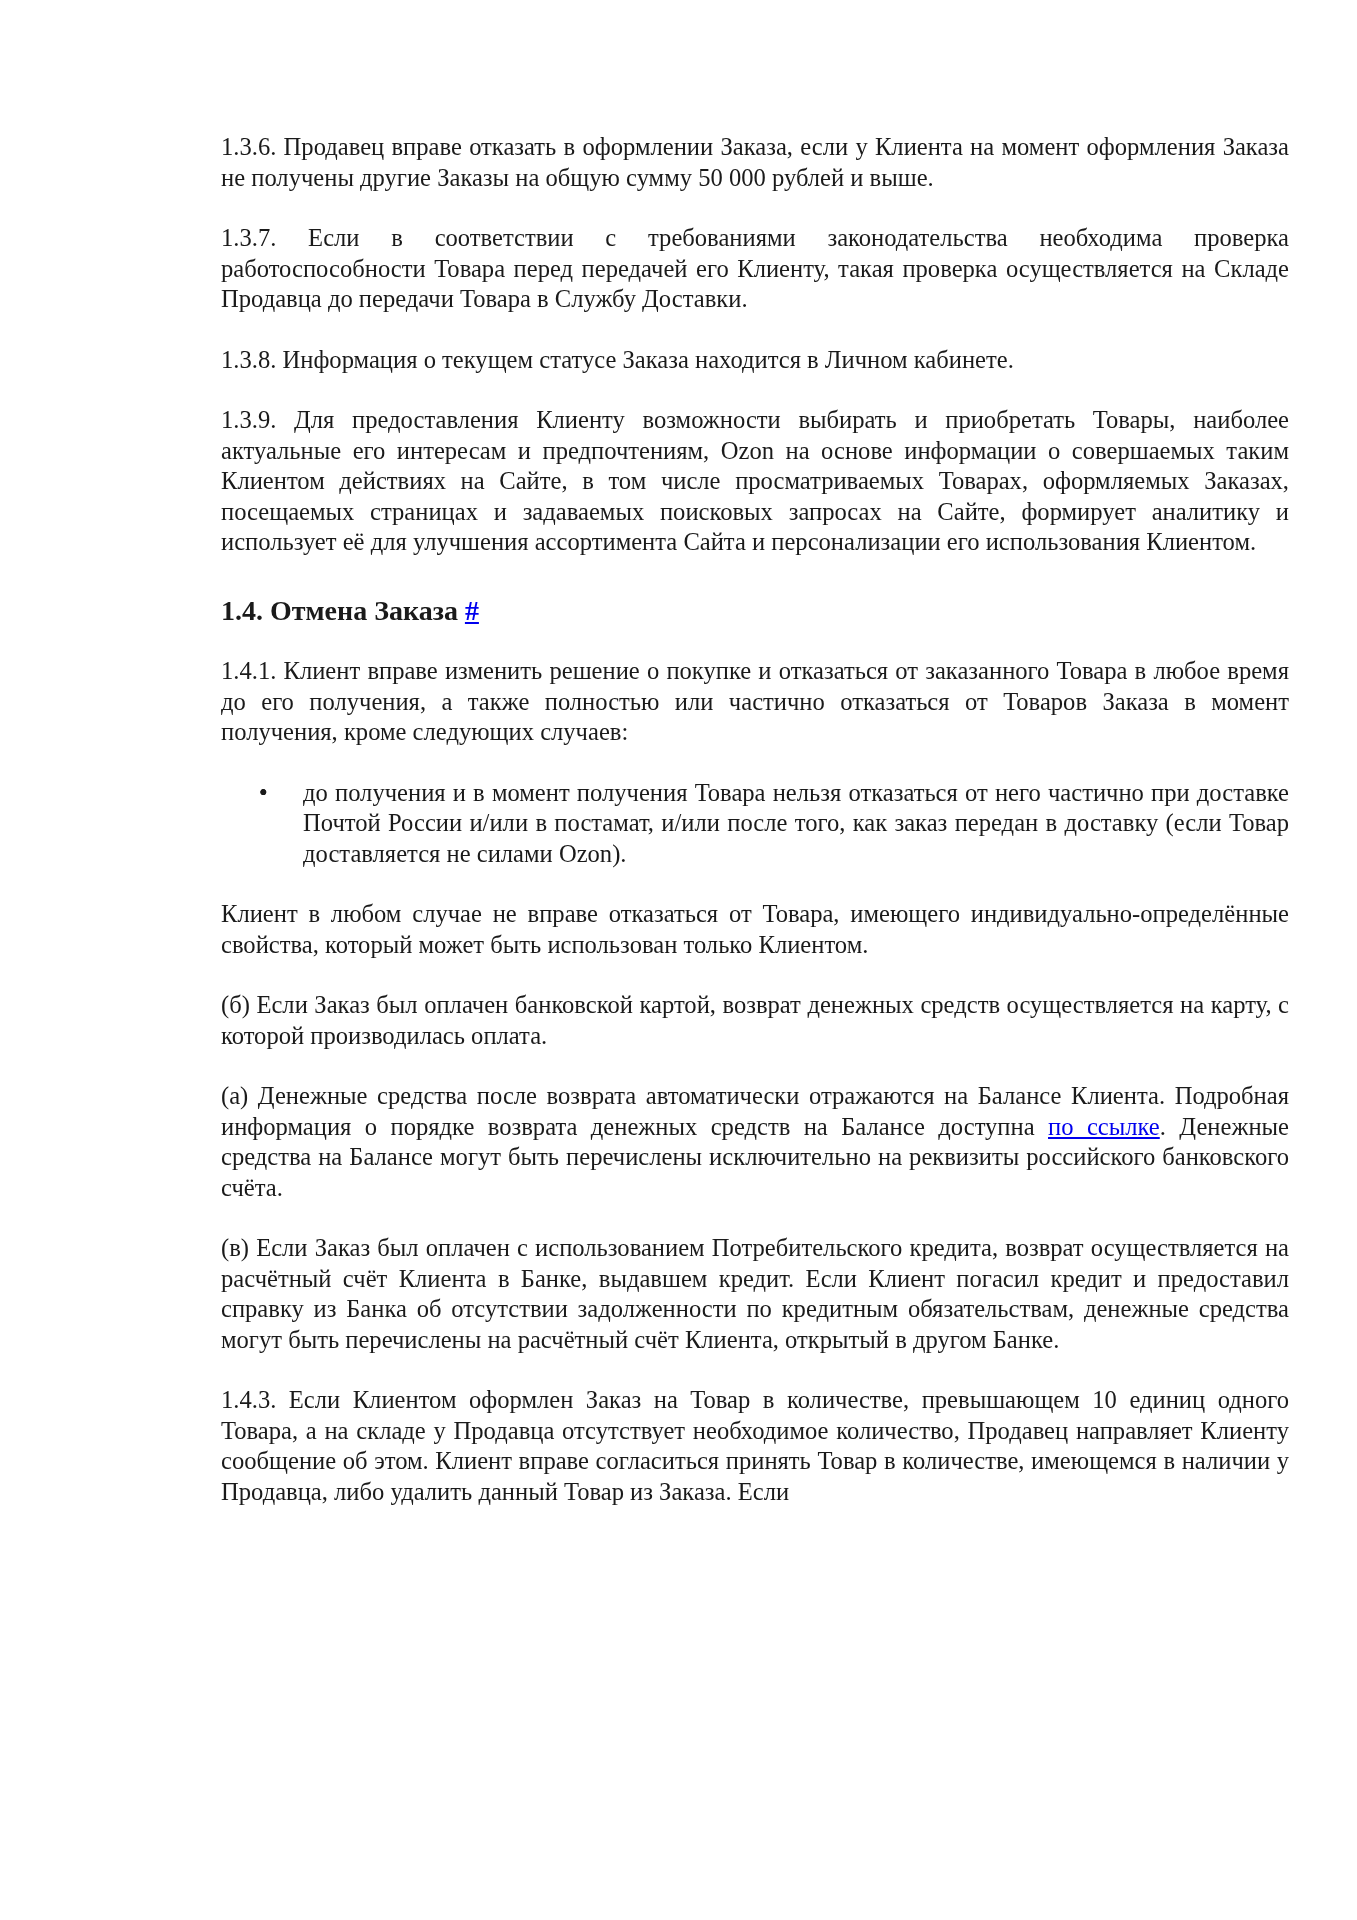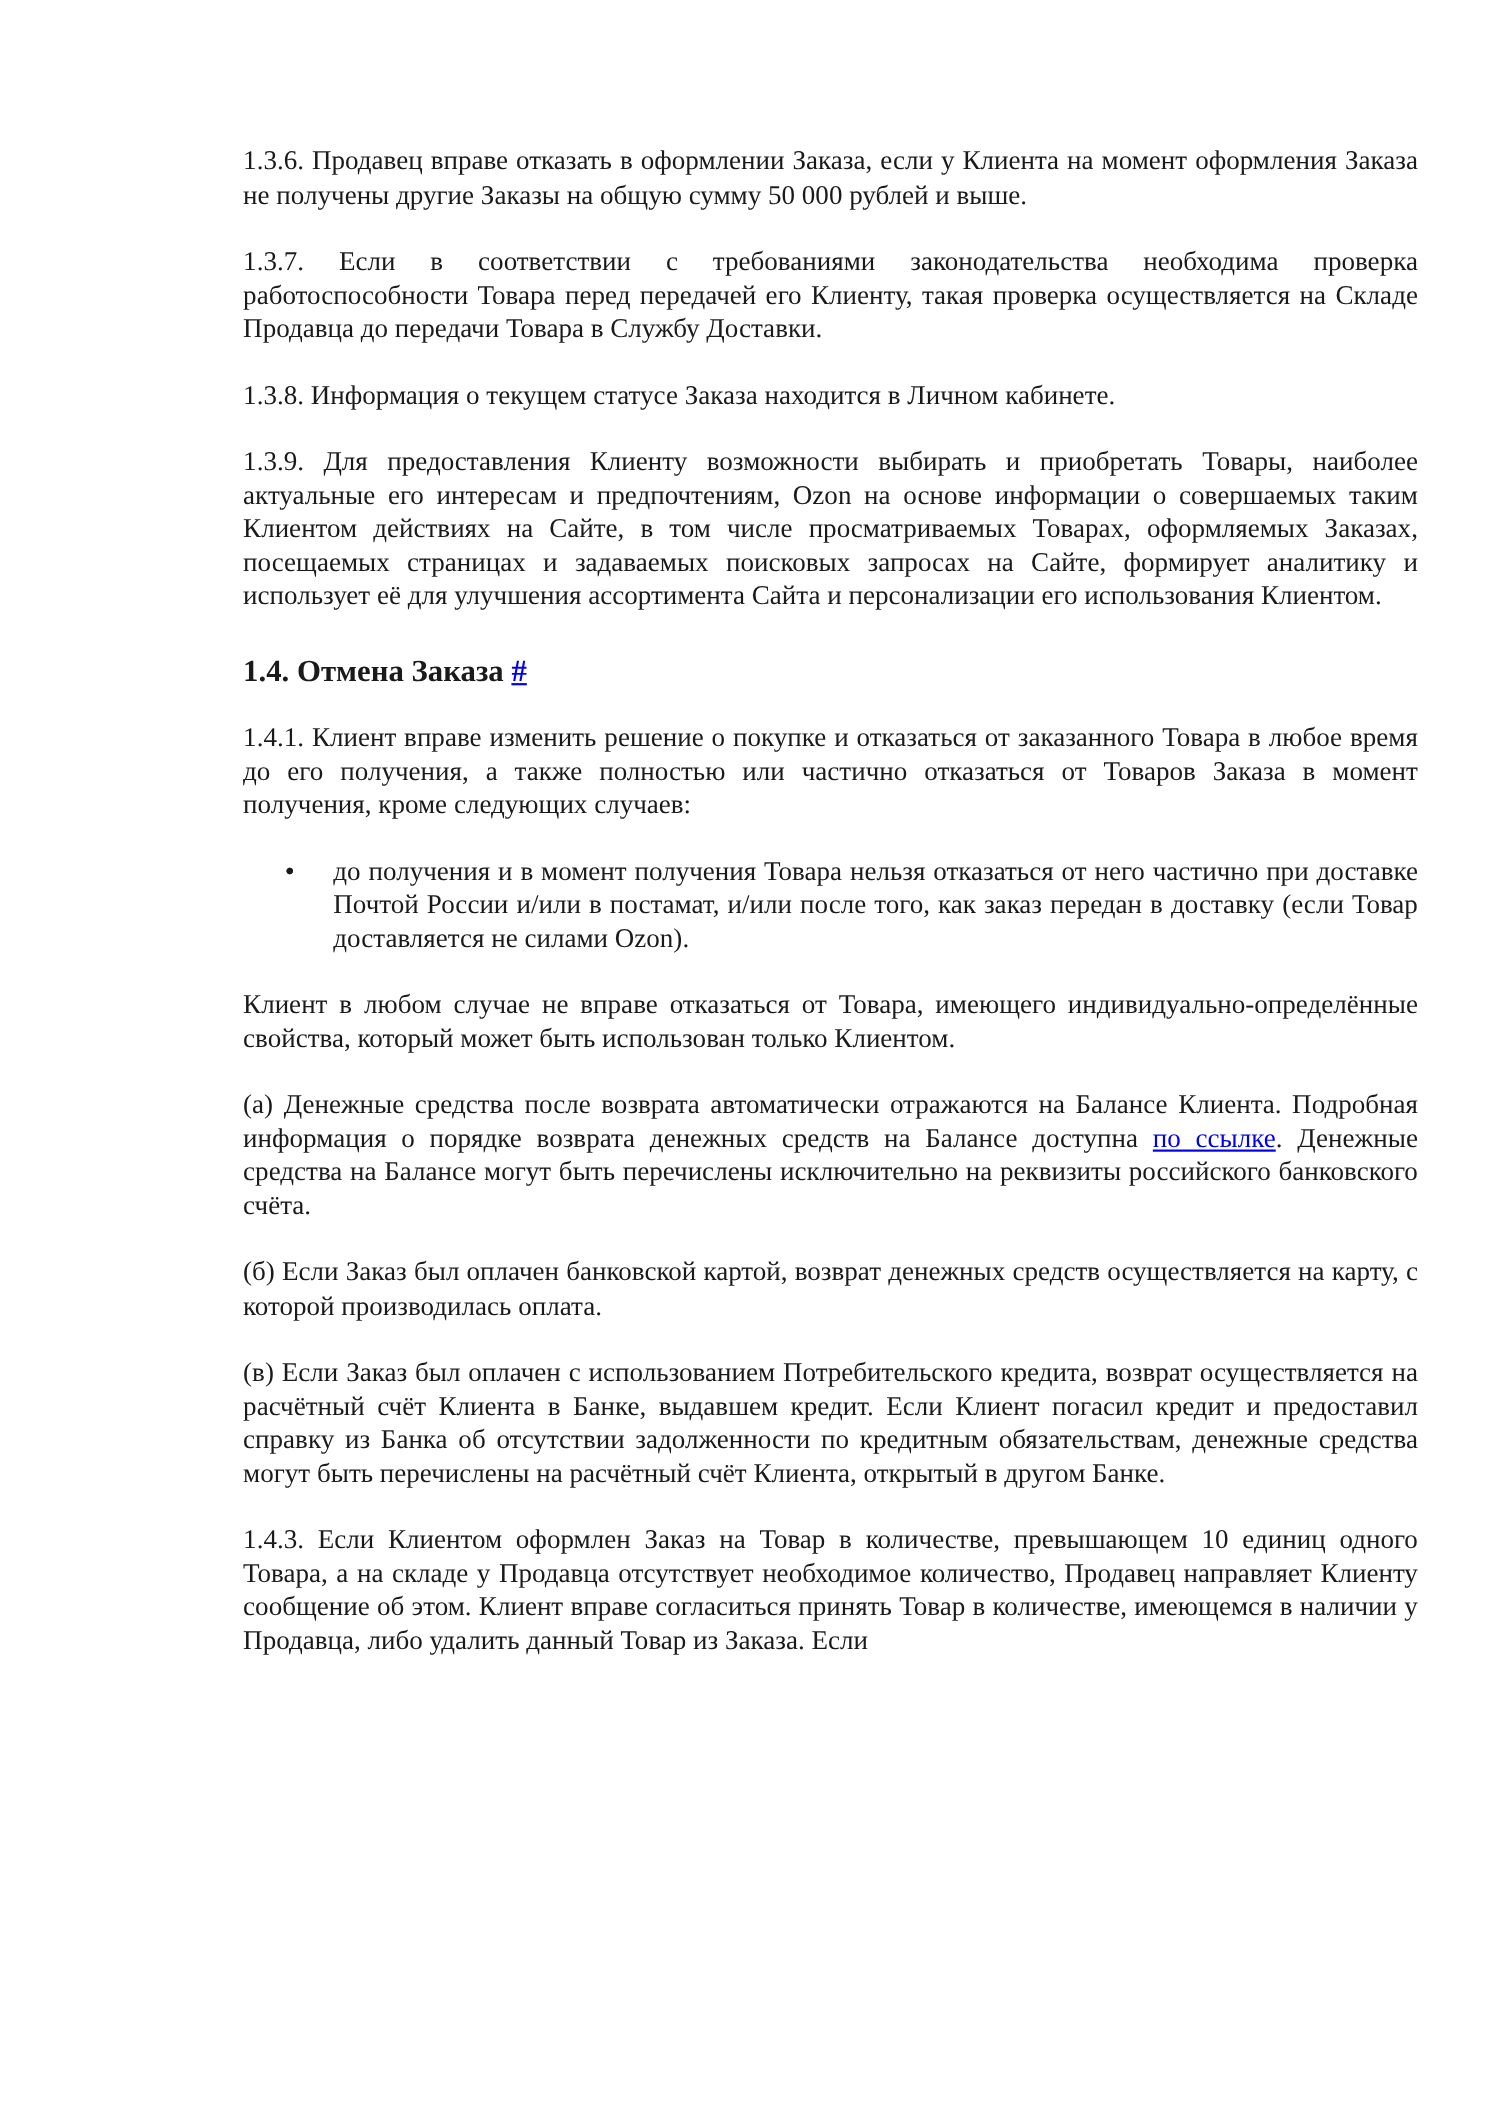--- a/index.html
+++ b/index.html
@@ -70,18 +70,18 @@
       <span class="bullet">•</span>
     </li>
     <li>
       <span class="bullet">•</span>
       <span>до получения и в момент получения Товара нельзя отказаться от него частично при доставке Почтой России и/или в постамат, и/или после того, как заказ передан в доставку (если Товар доставляется не силами Ozon).</span>
     </li>
   </ul>
 
   <p>Клиент в любом случае не вправе отказаться от Товара, имеющего индивидуально-определённые свойства, который может быть использован только Клиентом.</p>
 
+  <p>(б) Если Заказ был оплачен банковской картой, возврат денежных средств осуществляется на карту, с которой производилась оплата.</p>
+
   <p><span>(а) Денежные средства после возврата автоматически отражаются на Балансе Клиента. Подробная информация о порядке возврата денежных средств на Балансе доступна </span><a href="#">по ссылке</a><span>. Денежные средства на Балансе могут быть перечислены исключительно на реквизиты российского банковского счёта.</span></p>
-
-  <p>(б) Если Заказ был оплачен банковской картой, возврат денежных средств осуществляется на карту, с которой производилась оплата.</p>
   <p>(в) Если Заказ был оплачен с использованием Потребительского кредита, возврат осуществляется на расчётный счёт Клиента в Банке, выдавшем кредит. Если Клиент погасил кредит и предоставил справку из Банка об отсутствии задолженности по кредитным обязательствам, денежные средства могут быть перечислены на расчётный счёт Клиента, открытый в другом Банке.</p>
   <p>1.4.3. Если Клиентом оформлен Заказ на Товар в количестве, превышающем 10 единиц одного Товара, а на складе у Продавца отсутствует необходимое количество, Продавец направляет Клиенту сообщение об этом. Клиент вправе согласиться принять Товар в количестве, имеющемся в наличии у Продавца, либо удалить данный Товар из Заказа. Если</p>
 </div>
 
 </body></html>

